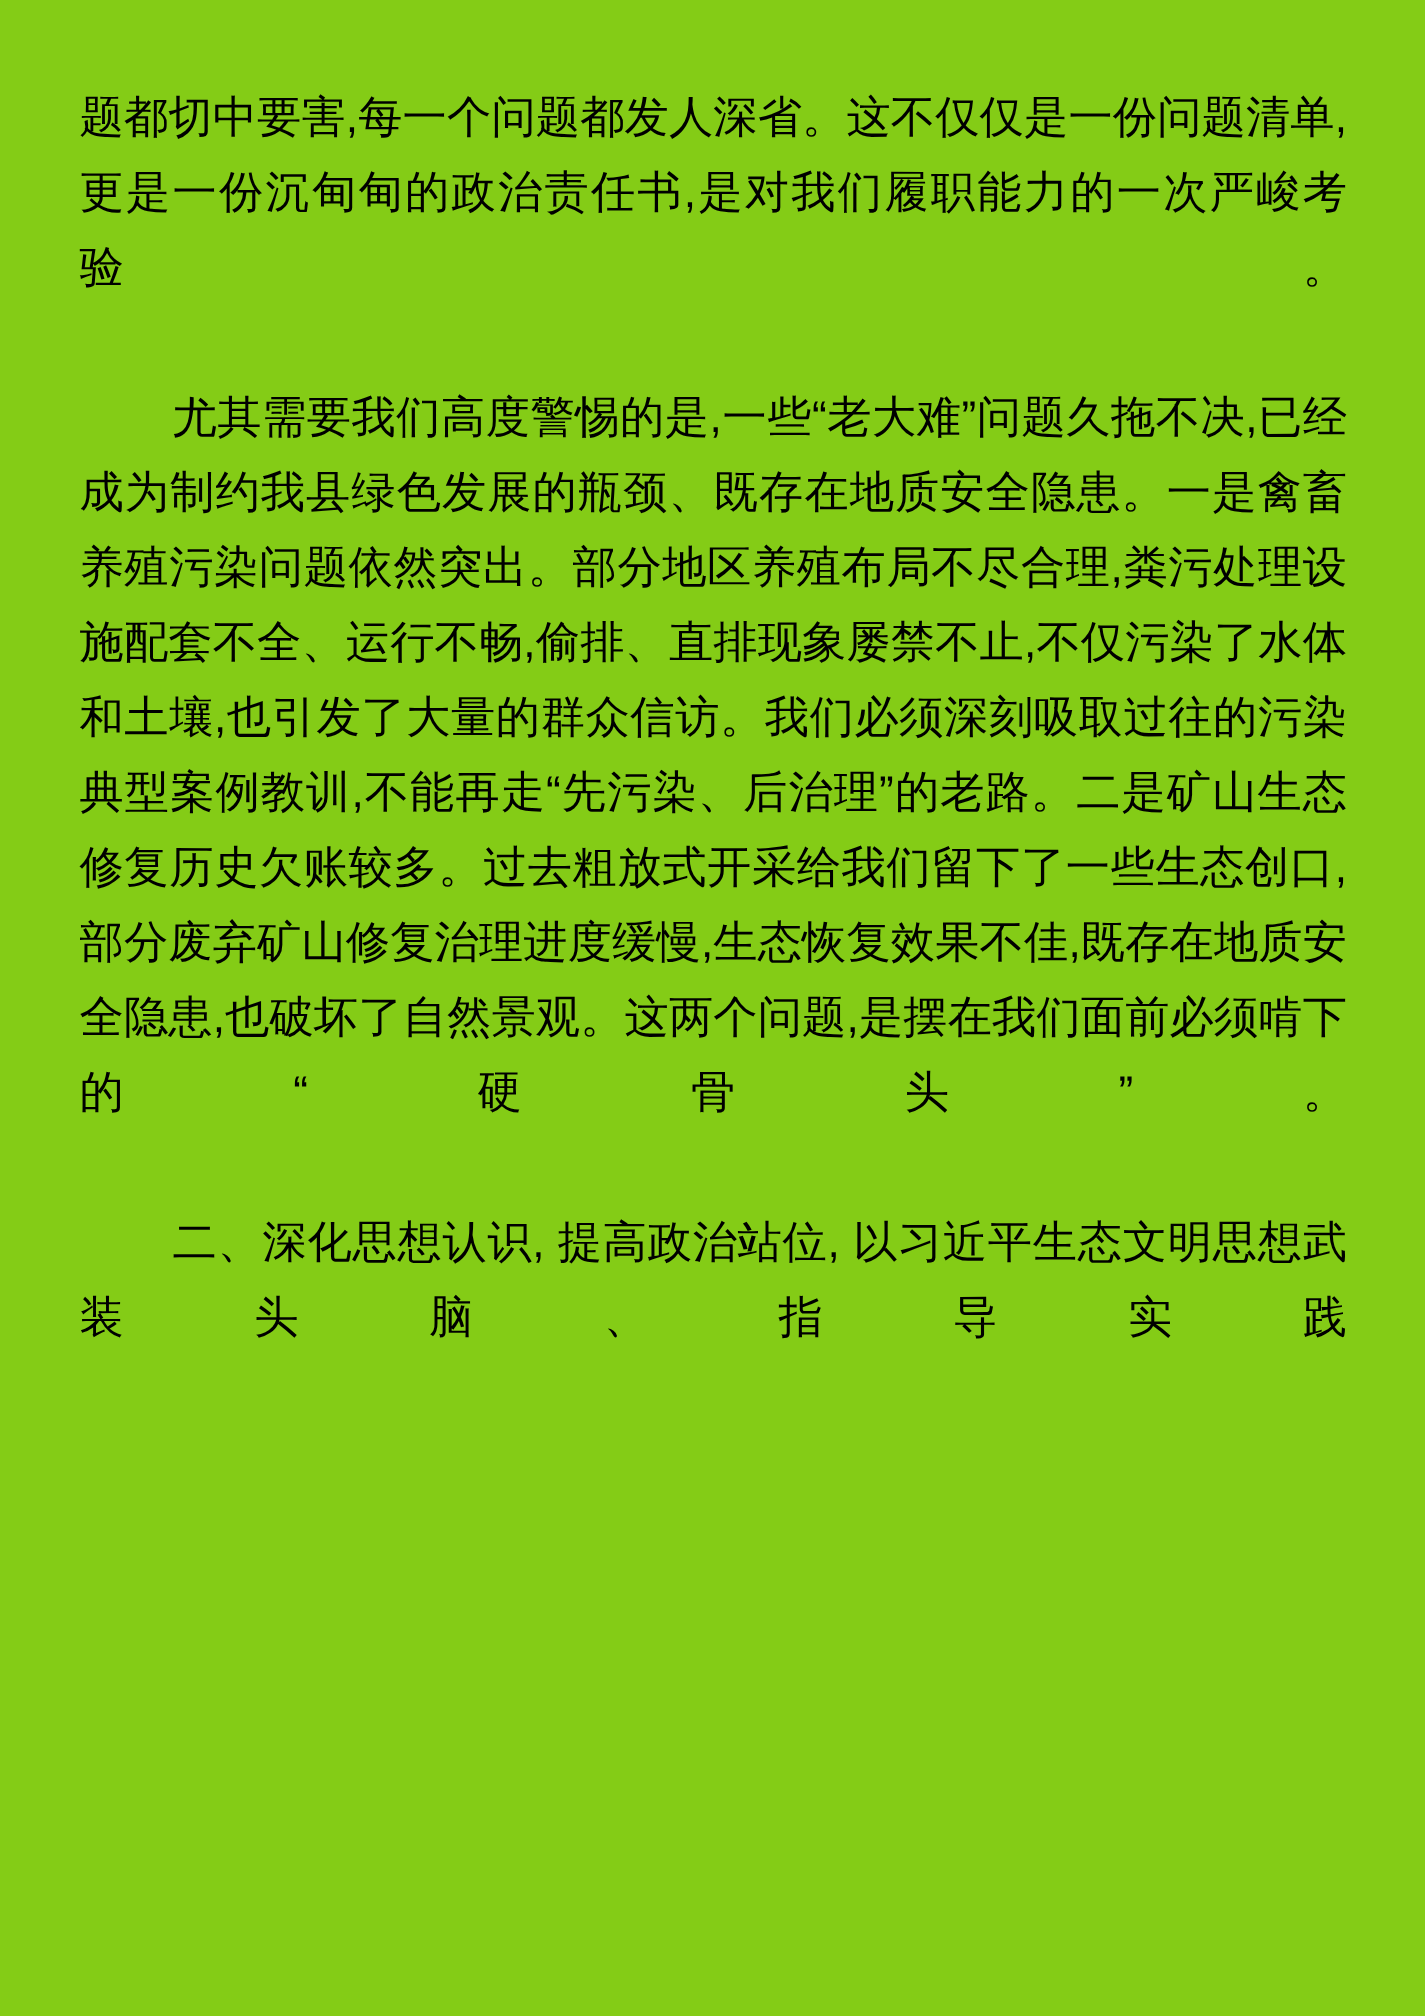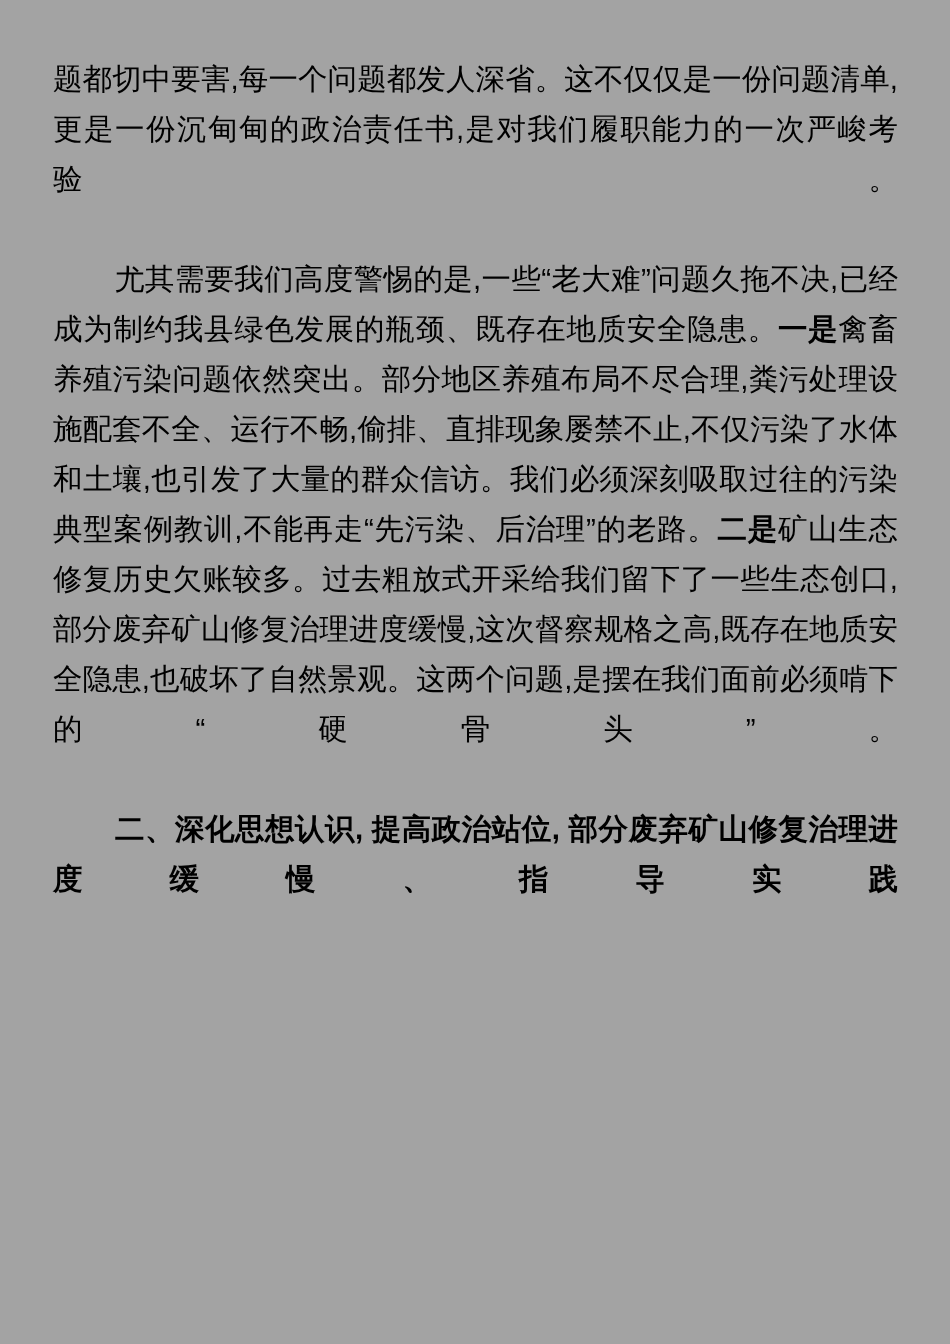--- a/index.html
+++ b/index.html
@@ -4,21 +4,21 @@
 <style>
   html, body {
     margin: 0;
     padding: 0;
     background: #ffffff;
   }
   .page {
     position: relative;
     width: 950px;
     height: 1344px;
-    background: #a3a3a3;
+    background: #84cc16;
     overflow: hidden;
     box-sizing: border-box;
   }
   .doc-body {
     position: absolute;
     left: 53px;
     top: 54px;
     width: 845px;
   }
   .para {
@@ -33,31 +33,31 @@
     word-break: break-all;
   }
   .para.indent {
     text-indent: 62px;
   }
   .para.heading {
     font-weight: bold;
     text-indent: 62px;
   }
   .b {
-    font-weight: bold;
+    font-weight: normal;
   }
   
   .para::after {
     content: "";
     display: inline-block;
     width: 100%;
   }
 </style>
 </head>
 <body>
 
 <div class="page">
   <div class="doc-body" id="doc-body">
       <p class="para"><span>题都切中要害,每一个问题都发人深省。这不仅仅是一份问题清单,更是一份沉甸甸的政治责任书,是对我们履职能力的一次严峻考验。</span></p>
-      <p class="para indent"><span>尤其需要我们高度警惕的是,一些“老大难”问题久拖不决,已经成为制约我县绿色发展的瓶颈、既存在地质安全隐患。</span><span class="b">一是</span><span>禽畜养殖污染问题依然突出。部分地区养殖布局不尽合理,粪污处理设施配套不全、运行不畅,偷排、直排现象屡禁不止,不仅污染了水体和土壤,也引发了大量的群众信访。我们必须深刻吸取过往的污染典型案例教训,不能再走“先污染、后治理”的老路。</span><span class="b">二是</span><span>矿山生态修复历史欠账较多。过去粗放式开采给我们留下了一些生态创口,部分废弃矿山修复治理进度缓慢,这次督察规格之高,既存在地质安全隐患,也破坏了自然景观。这两个问题,是摆在我们面前必须啃下的“硬骨头”。</span></p>
-      <p class="para indent heading"><span class="b">二、深化思想认识, 提高政治站位, 部分废弃矿山修复治理进度缓慢、指导实践</span></p>
+      <p class="para indent"><span>尤其需要我们高度警惕的是,一些“老大难”问题久拖不决,已经成为制约我县绿色发展的瓶颈、既存在地质安全隐患。</span><span class="b">一是</span><span>禽畜养殖污染问题依然突出。部分地区养殖布局不尽合理,粪污处理设施配套不全、运行不畅,偷排、直排现象屡禁不止,不仅污染了水体和土壤,也引发了大量的群众信访。我们必须深刻吸取过往的污染典型案例教训,不能再走“先污染、后治理”的老路。</span><span class="b">二是</span><span>矿山生态修复历史欠账较多。过去粗放式开采给我们留下了一些生态创口,部分废弃矿山修复治理进度缓慢,生态恢复效果不佳,既存在地质安全隐患,也破坏了自然景观。这两个问题,是摆在我们面前必须啃下的“硬骨头”。</span></p>
+      <p class="para indent heading"><span class="b">二、深化思想认识, 提高政治站位, 以习近平生态文明思想武装头脑、指导实践</span></p>
     </div>
 </div>
 
 </body></html>

